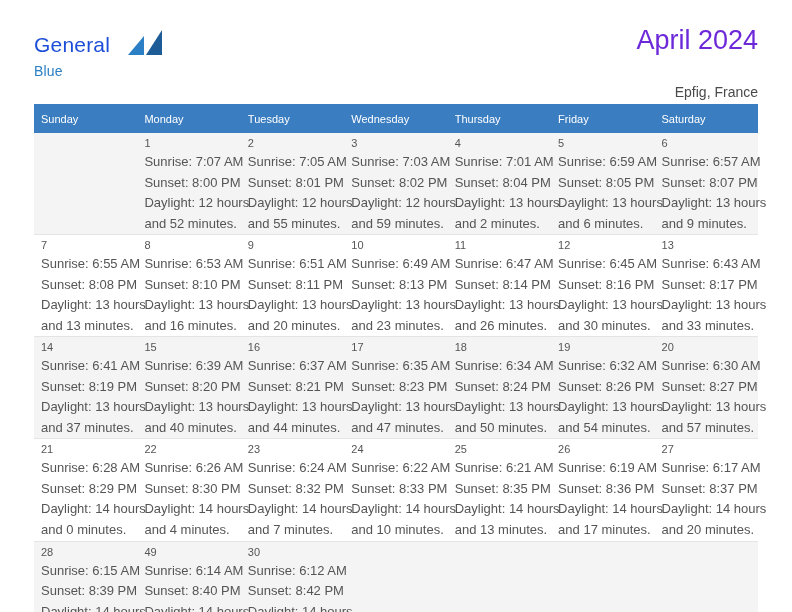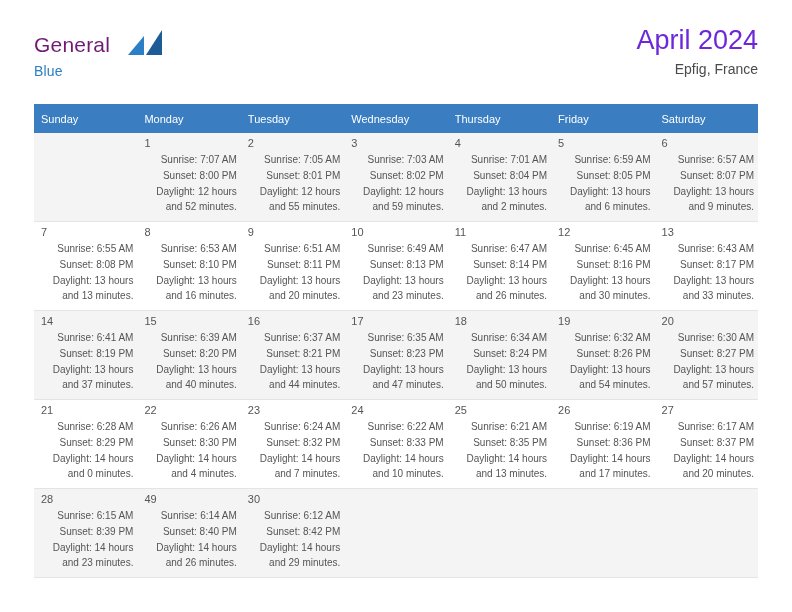--- a/index.html
+++ b/index.html
@@ -30,21 +30,21 @@
     height: 70px;
   }
   .logo {
     position: absolute;
     left: 0;
     top: 8px;
     line-height: 1;
   }
   .logo-general {
     font-size: 21px;
-    color: #701a75;
+    color: #1d4ed8;
     letter-spacing: 0.2px;
   }
   .logo-blue {
     display: block;
     font-size: 14px;
     color: #2b7fc4;
     margin-top: 9px;
     letter-spacing: 0.2px;
   }
   .logo-mark {
@@ -65,21 +65,21 @@
   .cal-title {
     font-size: 27px;
     color: #6d28d9;
     line-height: 1.1;
     font-weight: normal;
     margin: 0;
   }
   .cal-location {
     font-size: 14px;
     color: #4a4a4a;
-    margin-top: 5px;
+    margin-top: 28px;
   }
 
   
   .calendar {
     position: absolute;
     left: 34px;
     top: 104px;
     width: 724px;
     border-collapse: collapse;
     table-layout: fixed;
@@ -104,25 +104,24 @@
   }
   .calendar tr.alt td {
     background: #f4f4f4;
   }
   .daynum {
     font-size: 11px;
     color: #555555;
     padding: 4px 0 2px 7px;
   }
   .dayinfo {
-    font-size: 10px;
+    font-size: 13px;
     color: #555555;
     line-height: 1.58;
     padding: 1px 4px 0 7px;
-    text-align: right;
   }
   .dayinfo div { white-space: nowrap; }
   td.empty { background: #ffffff; }
   tr.alt td.empty { background: #f4f4f4; }
 </style>
 </head>
 <body>
 
 <div class="page">
 

